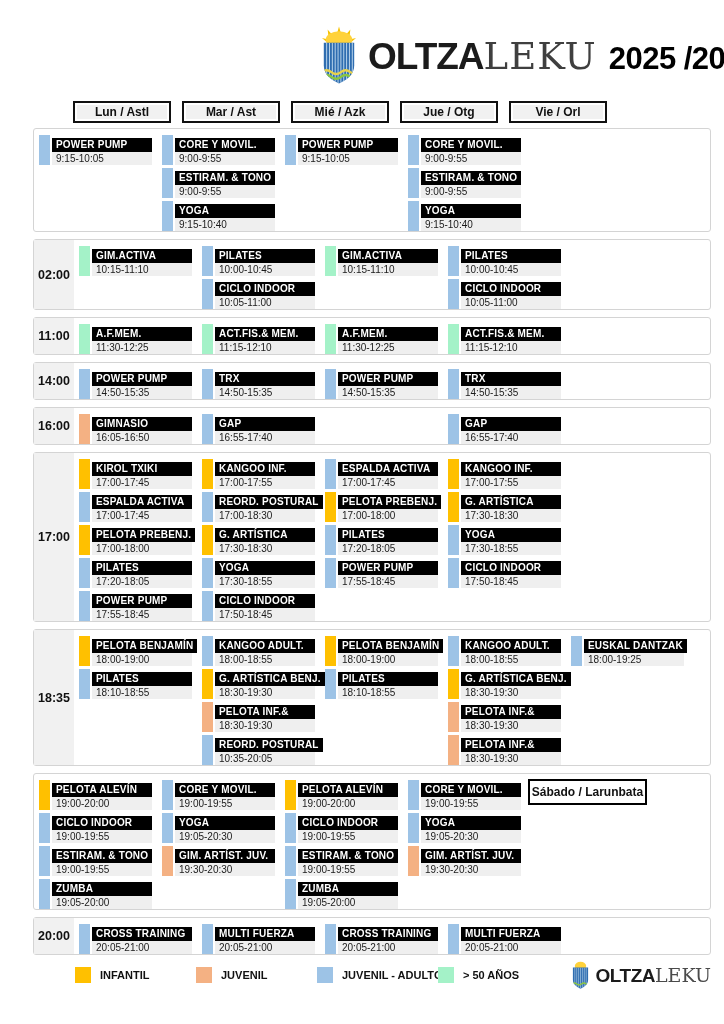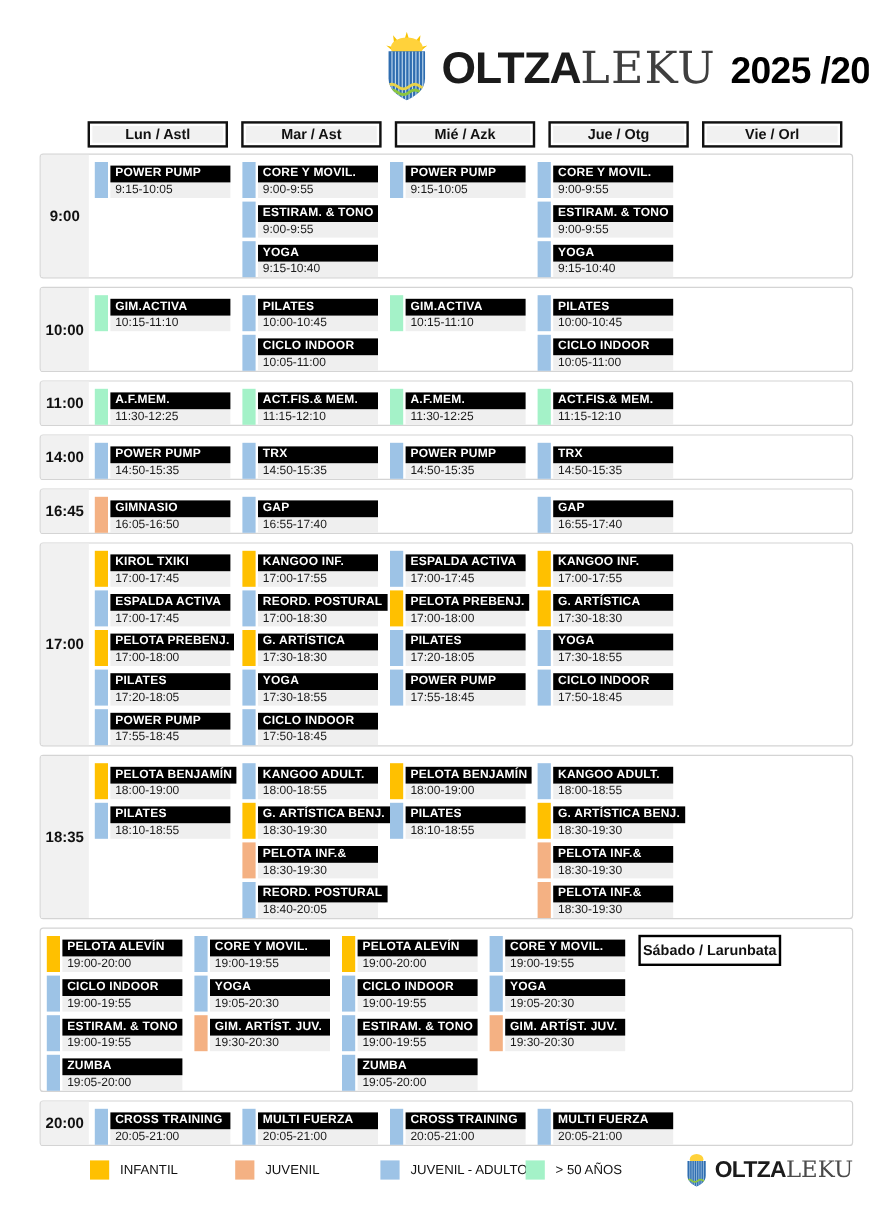--- a/index.html
+++ b/index.html
@@ -11,36 +11,36 @@
   .brand-row { position:absolute; top:26px; left:320px; display:flex; align-items:center; gap:10px; }
   .crest { width:38px; height:60px; }
   .brand { display:flex; align-items:baseline; white-space:nowrap; }
   .b-bold  { font-weight:800; font-size:37px; color:#1b1b1b; letter-spacing:-1px; }
   .b-light { font-family:"DejaVu Serif", serif; font-weight:400; font-size:37px; color:#3f3f3f; letter-spacing:1px; }
   .b-season{ font-weight:800; font-size:31px; color:#000; margin-left:12px; letter-spacing:-0.5px; }
 
   
   .day-headers { position:absolute; top:101px; left:73px; display:flex; gap:11px; }
   .day-box {
-    width:117px; height:22px; border:2px solid #111; background:#f1f1f1;
+    width:98px; height:22px; border:2px solid #111; background:#f1f1f1;
     box-shadow: inset 0 0 0 2px #fff;
     display:flex; align-items:center; justify-content:center;
     font-weight:bold; font-size:12px; color:#111;
   }
 
   
   .bands { position:absolute; top:128px; left:33px; width:678px; display:flex; flex-direction:column; gap:7px; }
   .band { display:flex; border:1px solid #d4d4d4; border-radius:3px; background:#fff; overflow:visible; }
   .gutter {
     width:40px; background:#f1f1f1; flex:0 0 40px;
     display:flex; align-items:center; justify-content:center;
     font-weight:bold; font-size:12.5px; color:#111;
   }
   .cols { flex:1; display:flex; padding:5px 0 4px 2px; }
-  .col { width:123px; flex:0 0 123px; display:flex; flex-direction:column; gap:6px; align-items:flex-end; }
+  .col { width:123px; flex:0 0 123px; display:flex; flex-direction:column; gap:6px; align-items:flex-start; }
 
   .item { position:relative; height:27px; padding-left:16px; width:100%; }
   .marker { position:absolute; left:3px; top:1px; width:11px; height:30px; }
   .title {
     display:inline-block; min-width:100px; height:14px; line-height:11px;
     background:#000; color:#fff; font-size:10px; font-weight:bold;
     padding:1.5px 4px; white-space:nowrap; letter-spacing:0.2px; position:relative; z-index:2;
   }
   .time {
     display:block; width:100px; height:13px; line-height:11px;
@@ -52,21 +52,21 @@
     box-shadow: inset 0 0 0 2px #fff;
     display:flex; align-items:center; justify-content:center;
     font-weight:bold; font-size:12px; color:#111; white-space:nowrap;
   }
 
   
   .legend { position:absolute; top:960px; left:75px; width:636px; display:flex; align-items:center; }
   .legend-items { display:flex; align-items:center; }
   .legend-item { display:flex; align-items:center; gap:9px; width:121px; }
   .legend-swatch { width:16px; height:16px; flex:0 0 16px; }
-  .legend-label { font-weight:normal; font-size:11px; color:#111; white-space:nowrap; }
+  .legend-label { font-weight:bold; font-size:11px; color:#111; white-space:nowrap; }
   .footer-brand { margin-left:auto; display:flex; align-items:center; gap:6px; }
   .crest-sm { width:19px; height:30px; }
   .fb-bold  { font-weight:800; font-size:19px; color:#1b1b1b; letter-spacing:-0.5px; }
   .fb-light { font-family:"DejaVu Serif", serif; font-weight:400; font-size:19px; color:#4a4a4a; }
 </style>
 </head>
 <body>
 
 <div class="page">
 
@@ -111,21 +111,20 @@
   <div class="day-headers" id="day-headers">
       <div class="day-box">Lun / Astl</div>
       <div class="day-box">Mar / Ast</div>
       <div class="day-box">Mié / Azk</div>
       <div class="day-box">Jue / Otg</div>
       <div class="day-box">Vie / Orl</div>
     </div>
 
   <div class="bands" id="bands">
       <div class="band">
-        <div class="gutter">9:00</div>
         <div class="cols">
           <div class="col">
             <div class="item"><div class="marker" style="background: rgb(157, 195, 230);"></div><div class="title">POWER PUMP</div><div class="time">9:15-10:05</div></div>
           </div>
           <div class="col">
             <div class="item"><div class="marker" style="background: rgb(157, 195, 230);"></div><div class="title">CORE Y MOVIL.</div><div class="time">9:00-9:55</div></div>
             <div class="item"><div class="marker" style="background: rgb(157, 195, 230);"></div><div class="title">ESTIRAM. &amp; TONO</div><div class="time">9:00-9:55</div></div>
             <div class="item"><div class="marker" style="background: rgb(157, 195, 230);"></div><div class="title">YOGA</div><div class="time">9:15-10:40</div></div>
           </div>
           <div class="col">
@@ -133,21 +132,21 @@
           </div>
           <div class="col">
             <div class="item"><div class="marker" style="background: rgb(157, 195, 230);"></div><div class="title">CORE Y MOVIL.</div><div class="time">9:00-9:55</div></div>
             <div class="item"><div class="marker" style="background: rgb(157, 195, 230);"></div><div class="title">ESTIRAM. &amp; TONO</div><div class="time">9:00-9:55</div></div>
             <div class="item"><div class="marker" style="background: rgb(157, 195, 230);"></div><div class="title">YOGA</div><div class="time">9:15-10:40</div></div>
           </div>
           <div class="col"></div>
         </div>
       </div>
       <div class="band">
-        <div class="gutter">10:00</div>
+        <div class="gutter">02:00</div>
         <div class="cols">
           <div class="col">
             <div class="item"><div class="marker" style="background: rgb(164, 242, 200);"></div><div class="title">GIM.ACTIVA</div><div class="time">10:15-11:10</div></div>
           </div>
           <div class="col">
             <div class="item"><div class="marker" style="background: rgb(157, 195, 230);"></div><div class="title">PILATES</div><div class="time">10:00-10:45</div></div>
             <div class="item"><div class="marker" style="background: rgb(157, 195, 230);"></div><div class="title">CICLO INDOOR</div><div class="time">10:05-11:00</div></div>
           </div>
           <div class="col">
             <div class="item"><div class="marker" style="background: rgb(164, 242, 200);"></div><div class="title">GIM.ACTIVA</div><div class="time">10:15-11:10</div></div>
@@ -189,21 +188,21 @@
           <div class="col">
             <div class="item"><div class="marker" style="background: rgb(157, 195, 230);"></div><div class="title">POWER PUMP</div><div class="time">14:50-15:35</div></div>
           </div>
           <div class="col">
             <div class="item"><div class="marker" style="background: rgb(157, 195, 230);"></div><div class="title">TRX</div><div class="time">14:50-15:35</div></div>
           </div>
           <div class="col"></div>
         </div>
       </div>
       <div class="band">
-        <div class="gutter">16:45</div>
+        <div class="gutter">16:00</div>
         <div class="cols">
           <div class="col">
             <div class="item"><div class="marker" style="background: rgb(244, 177, 131);"></div><div class="title">GIMNASIO</div><div class="time">16:05-16:50</div></div>
           </div>
           <div class="col">
             <div class="item"><div class="marker" style="background: rgb(157, 195, 230);"></div><div class="title">GAP</div><div class="time">16:55-17:40</div></div>
           </div>
           <div class="col"></div>
           <div class="col">
             <div class="item"><div class="marker" style="background: rgb(157, 195, 230);"></div><div class="title">GAP</div><div class="time">16:55-17:40</div></div>
@@ -247,31 +246,34 @@
         <div class="gutter">18:35</div>
         <div class="cols">
           <div class="col">
             <div class="item"><div class="marker" style="background: rgb(255, 192, 0);"></div><div class="title">PELOTA BENJAMÍN</div><div class="time">18:00-19:00</div></div>
             <div class="item"><div class="marker" style="background: rgb(157, 195, 230);"></div><div class="title">PILATES</div><div class="time">18:10-18:55</div></div>
           </div>
           <div class="col">
             <div class="item"><div class="marker" style="background: rgb(157, 195, 230);"></div><div class="title">KANGOO ADULT.</div><div class="time">18:00-18:55</div></div>
             <div class="item"><div class="marker" style="background: rgb(255, 192, 0);"></div><div class="title">G. ARTÍSTICA BENJ.</div><div class="time">18:30-19:30</div></div>
             <div class="item"><div class="marker" style="background: rgb(244, 177, 131);"></div><div class="title">PELOTA INF.&amp;</div><div class="time">18:30-19:30</div></div>
-            <div class="item"><div class="marker" style="background: rgb(157, 195, 230);"></div><div class="title">REORD. POSTURAL</div><div class="time">18:40-20:05</div></div>
+            <div class="item"><div class="marker" style="background: rgb(157, 195, 230);"></div><div class="title">REORD. POSTURAL</div><div class="time">10:35-20:05</div></div>
           </div>
           <div class="col">
             <div class="item"><div class="marker" style="background: rgb(255, 192, 0);"></div><div class="title">PELOTA BENJAMÍN</div><div class="time">18:00-19:00</div></div>
             <div class="item"><div class="marker" style="background: rgb(157, 195, 230);"></div><div class="title">PILATES</div><div class="time">18:10-18:55</div></div>
           </div>
           <div class="col">
             <div class="item"><div class="marker" style="background: rgb(157, 195, 230);"></div><div class="title">KANGOO ADULT.</div><div class="time">18:00-18:55</div></div>
             <div class="item"><div class="marker" style="background: rgb(255, 192, 0);"></div><div class="title">G. ARTÍSTICA BENJ.</div><div class="time">18:30-19:30</div></div>
             <div class="item"><div class="marker" style="background: rgb(244, 177, 131);"></div><div class="title">PELOTA INF.&amp;</div><div class="time">18:30-19:30</div></div>
             <div class="item"><div class="marker" style="background: rgb(244, 177, 131);"></div><div class="title">PELOTA INF.&amp;</div><div class="time">18:30-19:30</div></div>
+          </div>
+          <div class="col">
+            <div class="item"><div class="marker" style="background: rgb(157, 195, 230);"></div><div class="title">EUSKAL DANTZAK</div><div class="time">18:00-19:25</div></div>
           </div>
         </div>
       </div>
       <div class="band">
         <div class="cols">
           <div class="col">
             <div class="item"><div class="marker" style="background: rgb(255, 192, 0);"></div><div class="title">PELOTA ALEVÍN</div><div class="time">19:00-20:00</div></div>
             <div class="item"><div class="marker" style="background: rgb(157, 195, 230);"></div><div class="title">CICLO INDOOR</div><div class="time">19:00-19:55</div></div>
             <div class="item"><div class="marker" style="background: rgb(157, 195, 230);"></div><div class="title">ESTIRAM. &amp; TONO</div><div class="time">19:00-19:55</div></div>
             <div class="item"><div class="marker" style="background: rgb(157, 195, 230);"></div><div class="title">ZUMBA</div><div class="time">19:05-20:00</div></div>

